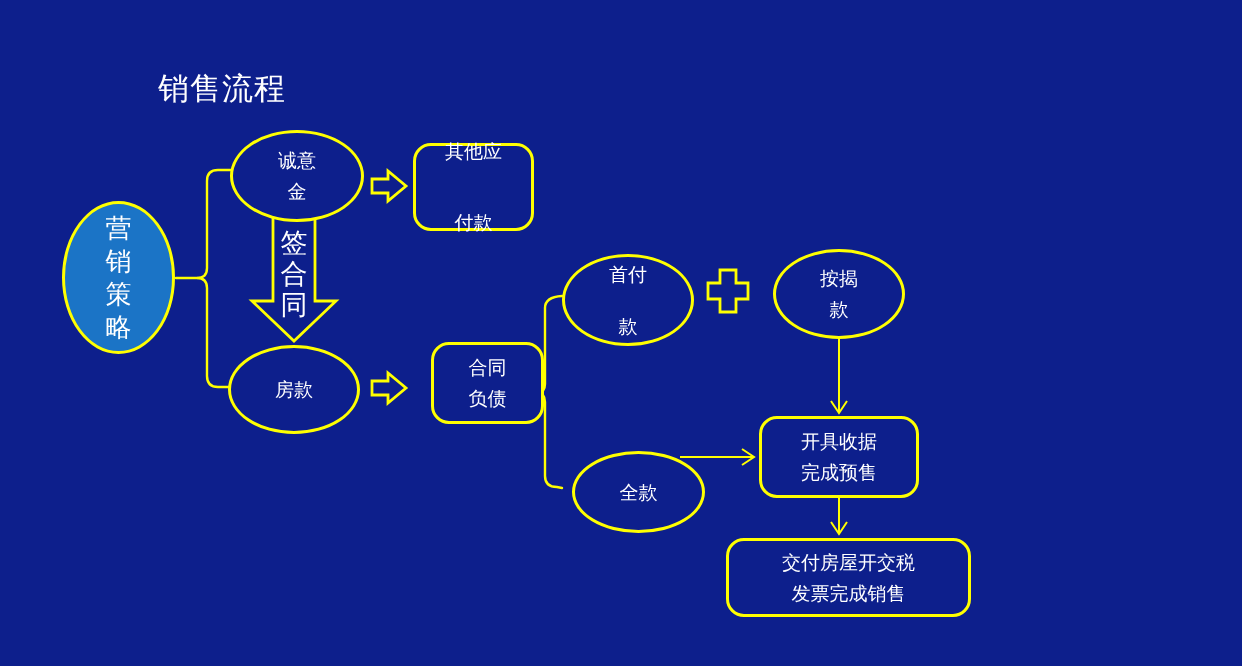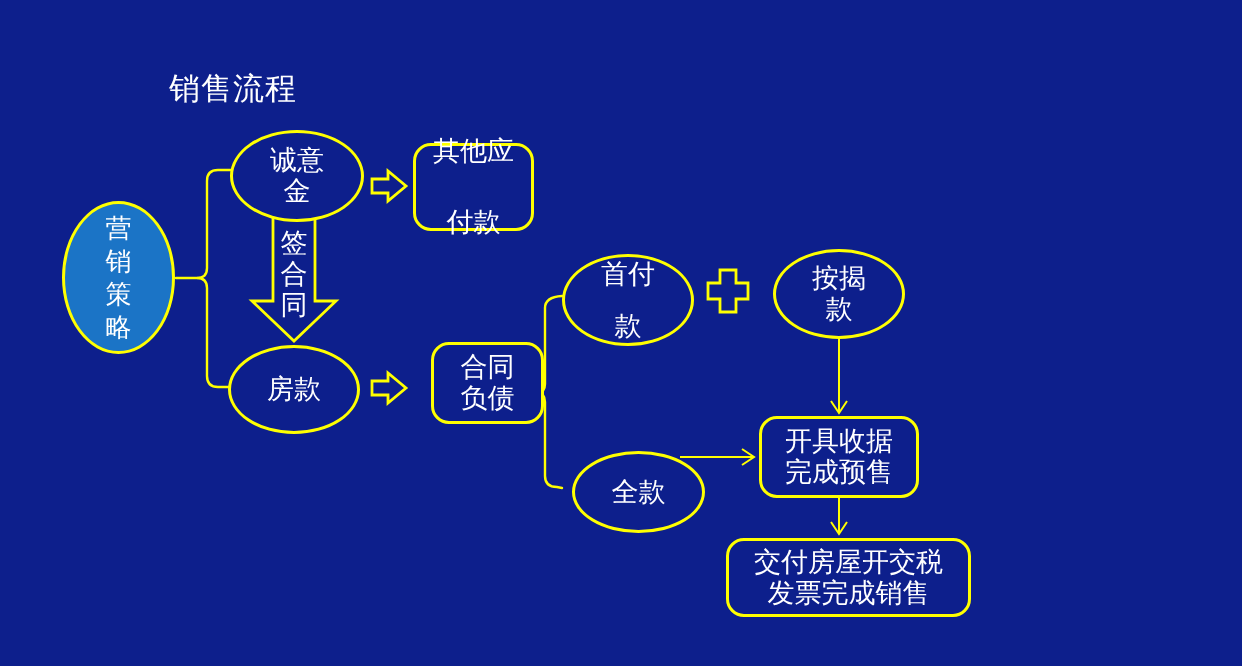--- a/index.html
+++ b/index.html
@@ -20,26 +20,26 @@
     overflow:hidden;
   }
   svg.connectors{
     position:absolute;left:0;top:0;z-index:1;
   }
   .yline{stroke:var(--line);fill:none;stroke-width:2.4;stroke-linecap:round;}
   .ythin{stroke:var(--line);fill:none;stroke-width:2;}
   .yshape{stroke:var(--line);fill:var(--bg);stroke-width:2.8;stroke-linejoin:miter;}
   .page-title{
     position:absolute;left:158px;top:68px;z-index:2;
-    color:var(--text);font-size:31px;letter-spacing:1px;margin-left:11px;
+    color:var(--text);font-size:31px;letter-spacing:1px;
   }
   .node{
     position:absolute;z-index:2;
     display:flex;flex-direction:column;align-items:center;justify-content:center;
-    color:var(--text);font-size:27px;line-height:31px;text-align:center;
+    color:var(--text);font-size:19px;line-height:31px;text-align:center;
     box-sizing:border-box;
     background:var(--bg);
     border:3px solid var(--line);
   }
   .ellipse{border-radius:50%;}
   .rrect{border-radius:18px;}
   .strategy{background:var(--strategy);font-size:26px;line-height:33px;}
   .overlay-label{
     position:absolute;z-index:3;
     display:flex;flex-direction:column;align-items:center;

